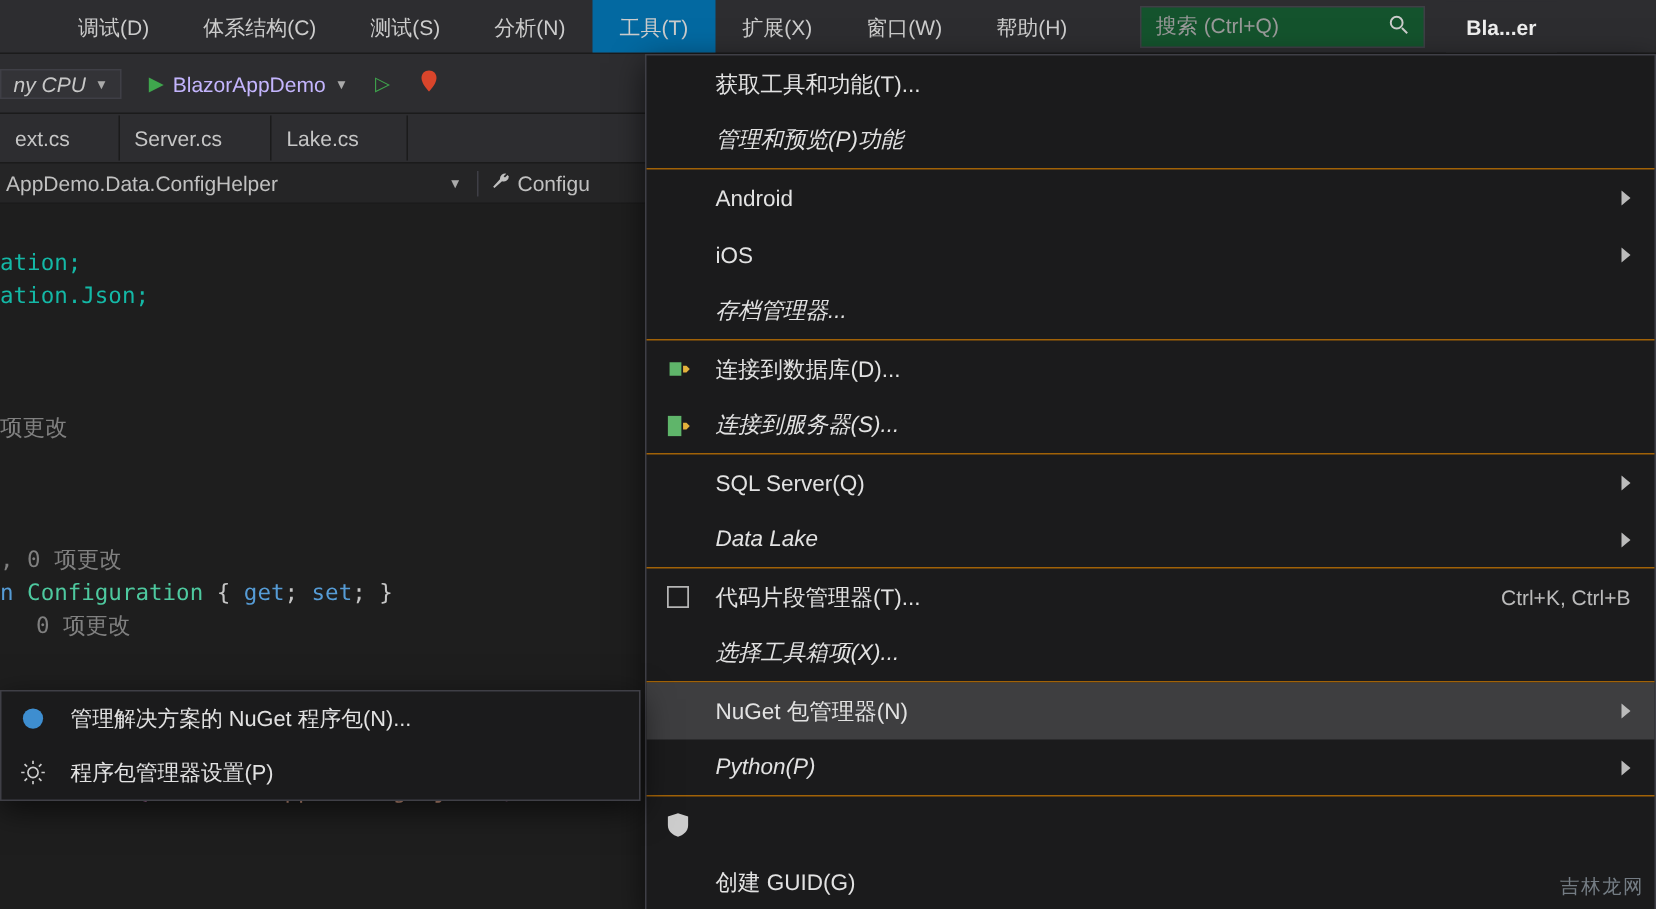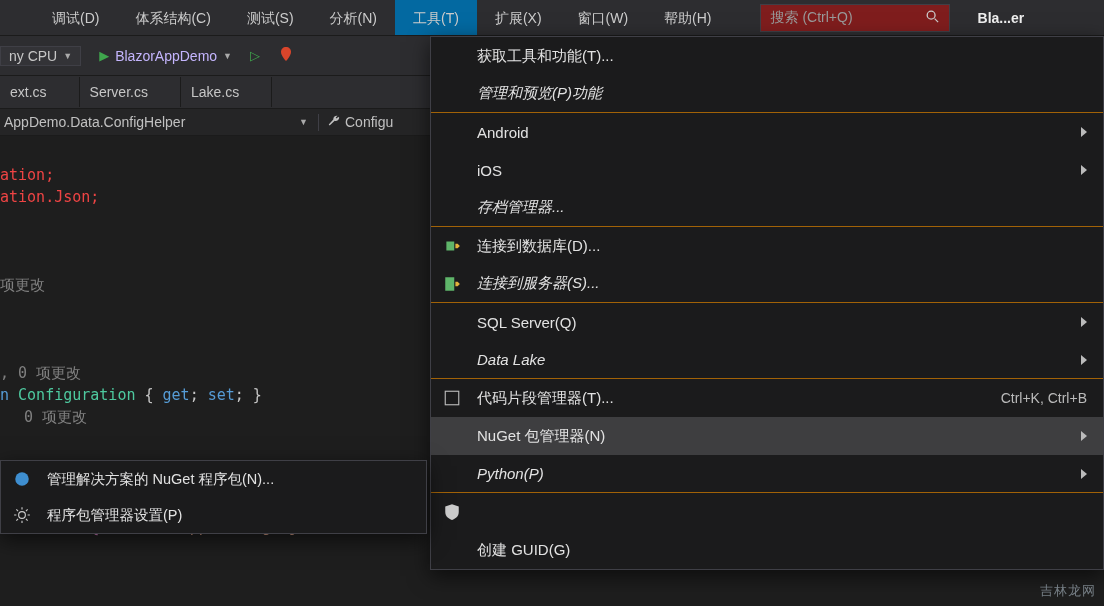--- a/index.html
+++ b/index.html
@@ -25,21 +25,21 @@
     padding: 0 18px;
     height: 100%;
     line-height: 36px;
     color: #cccccc;
     cursor: default;
   }
   .menubar .mitem.active { background: #0369a1; }
   .searchbox {
     margin-left: 30px;
     display: flex; align-items: center;
-    background: #7f1d1d;
+    background: #14532d;
     height: 28px; padding: 0 10px;
     width: 190px;
     border: 1px solid #3f3f46;
     color: #999;
     justify-content: space-between;
   }
   .searchbox svg { width:14px; height:14px; }
   .projtab {
     margin-left: 14px;
     height: 34px; line-height: 34px;
@@ -57,20 +57,21 @@
     gap: 18px;
     border-bottom: 1px solid #1b1b1b;
   }
   .cfgtarget {
     display: flex; align-items: center; gap:6px;
     background: #333337;
     color: #c7c7c7;
     padding: 1px 8px;
     border:1px solid #3f3f46;
     margin-left:0;
+    font-style:italic;
   }
   .toolbar .play { color:#3fa64d; font-size:13px;}
   .toolbar svg.ico { width:16px;height:16px;}
   
   .filetabs {
     display: flex; align-items: center;
     height: 32px;
     background: #2d2d30;
   }
   .filetabs .ftab {
@@ -99,21 +100,21 @@
     line-height: 22px;
     padding: 6px 0 6px 0;
     white-space: pre;
     color:#c6c6c6;
   }
   .k-grey { color:#808080;}
   .k-pink { color:#d17fbf;}
   .k-blue { color:#569cd6;}
   .k-type { color:#4ec99f;}
   .k-str  { color:#d69d85;}
-  .k-lbl  { color:#ef4444;}
+  .k-lbl  { color:#14b8a6;}
   
   .ddmain {
     position: absolute;
     left: 430px; top: 36px;
     width: 674px;
     background: #1b1b1c;
     border:1px solid #3f3f46;
     box-shadow: 0 6px 20px rgba(0,0,0,.6);
   }
   .dditem {
@@ -286,20 +287,23 @@
     </div>
   <div class="dditem">
     <span class="icon">
         <svg viewBox="0 0 16 16">
           <rect x="2" y="2" width="12" height="12" fill="none" stroke="#bbb"></rect>
         </svg>
       </span>
     <span>代码片段管理器(T)...</span>
       <span class="shortcut">Ctrl+K, Ctrl+B</span>
     </div>
+  <div class="dditem sep-after">
+      <span>选择工具箱项(X)...</span>
+    </div>
   <div class="dditem hover">
       <span>NuGet 包管理器(N)</span>
       <span class="arrow"></span>
     </div>
   <div class="dditem sep-after">
       <span>Python(P)</span>
       <span class="arrow"></span>
     </div>
   <div class="dditem">
     <span class="icon">

